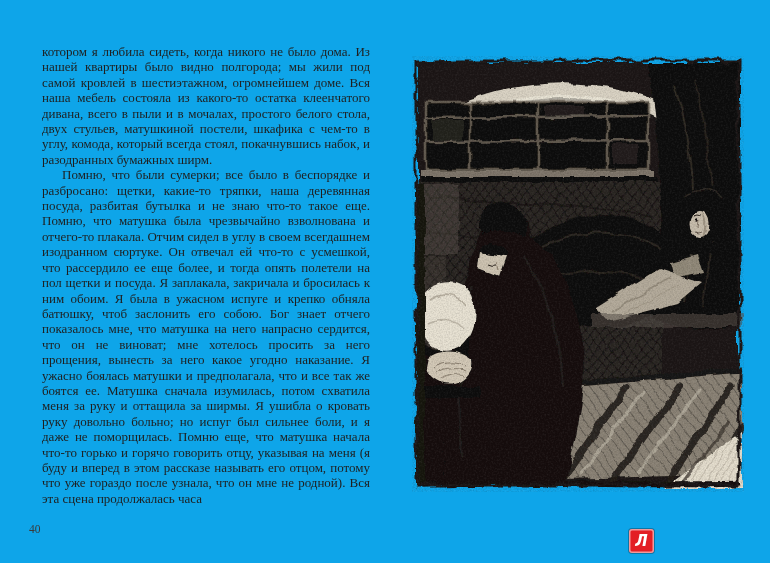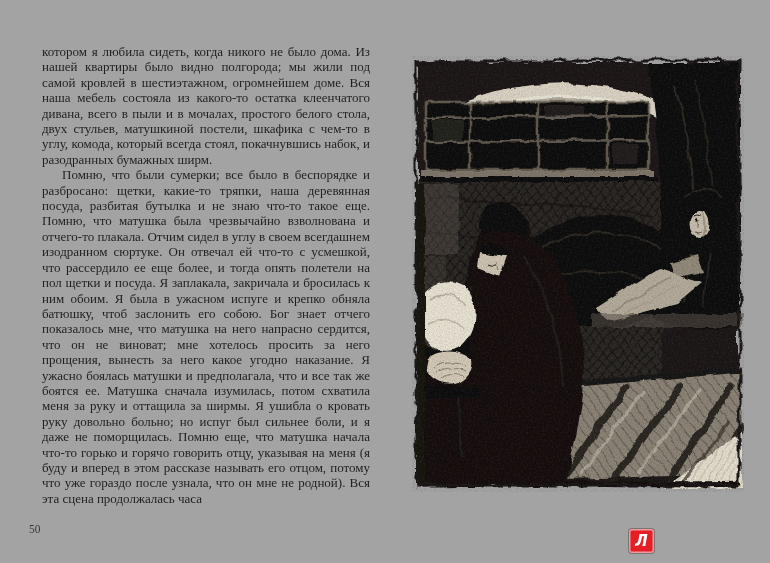--- a/index.html
+++ b/index.html
@@ -1,16 +1,16 @@
 <!DOCTYPE html>
 <html lang="ru"><head>
 <meta charset="utf-8">
 <style>
   html,body{margin:0;padding:0;background:#ffffff;}
-  .spread{position:relative;width:770px;height:563px;background:#a3a3a3;overflow:hidden;
+  .spread{position:relative;width:770px;height:563px;background:#0ea5e9;overflow:hidden;
           font-family:"Liberation Serif", serif;text-decoration:underline;}
   .text-block{position:absolute;left:42px;top:44px;width:328px;}
   .text-block p{margin:0;font-size:13px;line-height:15.4px;text-align:justify;
                 color:#1f1f1f;hyphens:auto;-webkit-hyphens:auto;}
   .text-block p.indent{text-indent:20px;}
   .page-num{position:absolute;left:29px;top:523px;font-size:11.5px;color:#3a3a3a;}
   .illustration{position:absolute;left:412px;top:56px;width:332px;height:436px;}
   .watermark{position:absolute;left:629px;top:529px;width:25px;height:24px;
              border-radius:3px;display:flex;align-items:center;justify-content:center;
              box-shadow:inset 0 0 0 1.5px rgba(255,255,255,.55), 0 0 0 1px rgba(0,0,0,.28);}
@@ -20,21 +20,21 @@
 </head>
 <body>
 
 <div class="spread">
 
   <div class="text-block">
     <p>котором я любила сидеть, когда никого не было дома. Из нашей квартиры было видно полгорода; мы жили под самой кровлей в шестиэтажном, огромнейшем доме. Вся наша мебель состояла из какого-то остатка клеенчатого дивана, всего в пыли и в мочалах, простого белого стола, двух стульев, матушкиной постели, шкафика с чем-то в углу, комода, который всегда стоял, покачнувшись набок, и разодранных бумажных ширм.</p>
     <p class="indent">Помню, что были сумерки; все было в беспорядке и разбросано: щетки, какие-то тряпки, наша деревянная посуда, разбитая бутылка и не знаю что-то такое еще. Помню, что матушка была чрезвычайно взволнована и отчего-то плакала. Отчим сидел в углу в своем всегдашнем изодранном сюртуке. Он отвечал ей что-то с усмешкой, что рассердило ее еще более, и тогда опять полетели на пол щетки и посуда. Я заплакала, закричала и бросилась к ним обоим. Я была в ужасном испуге и крепко обняла батюшку, чтоб заслонить его собою. Бог знает отчего показалось мне, что матушка на него напрасно сердится, что он не виноват; мне хотелось просить за него прощения, вынесть за него какое угодно наказание. Я ужасно боялась матушки и предполагала, что и все так же боятся ее. Матушка сначала изумилась, потом схватила меня за руку и оттащила за ширмы. Я ушибла о кровать руку довольно больно; но испуг был сильнее боли, и я даже не поморщилась. Помню еще, что матушка начала что-то горько и горячо говорить отцу, указывая на меня (я буду и вперед в этом рассказе называть его отцом, потому что уже гораздо после узнала, что он мне не родной). Вся эта сцена продолжалась часа</p>
   </div>
 
-  <div class="page-num">50</div>
+  <div class="page-num">40</div>
 
   <div class="illustration" aria-label="Чёрно-белая литография: женщина в тёмном платье сидит сгорбившись у кровати, рядом белая подушка и сложенные руки; позади на постели лежит женщина с тёмными волосами; в глубине арка и окно с переплётом">
     <svg width="332" height="436" viewBox="0 0 332 436" xmlns="http://www.w3.org/2000/svg" role="img">
       <defs>
         <filter id="rough" x="-6%" y="-6%" width="112%" height="112%">
           <feTurbulence type="fractalNoise" baseFrequency="0.045" numOctaves="4" seed="8" result="n"></feTurbulence>
           <feDisplacementMap in="SourceGraphic" in2="n" scale="7" xChannelSelector="R" yChannelSelector="G"></feDisplacementMap>
         </filter>
         <filter id="rough2" x="-6%" y="-6%" width="112%" height="112%">
           <feTurbulence type="fractalNoise" baseFrequency="0.06" numOctaves="3" seed="3" result="n"></feTurbulence>

